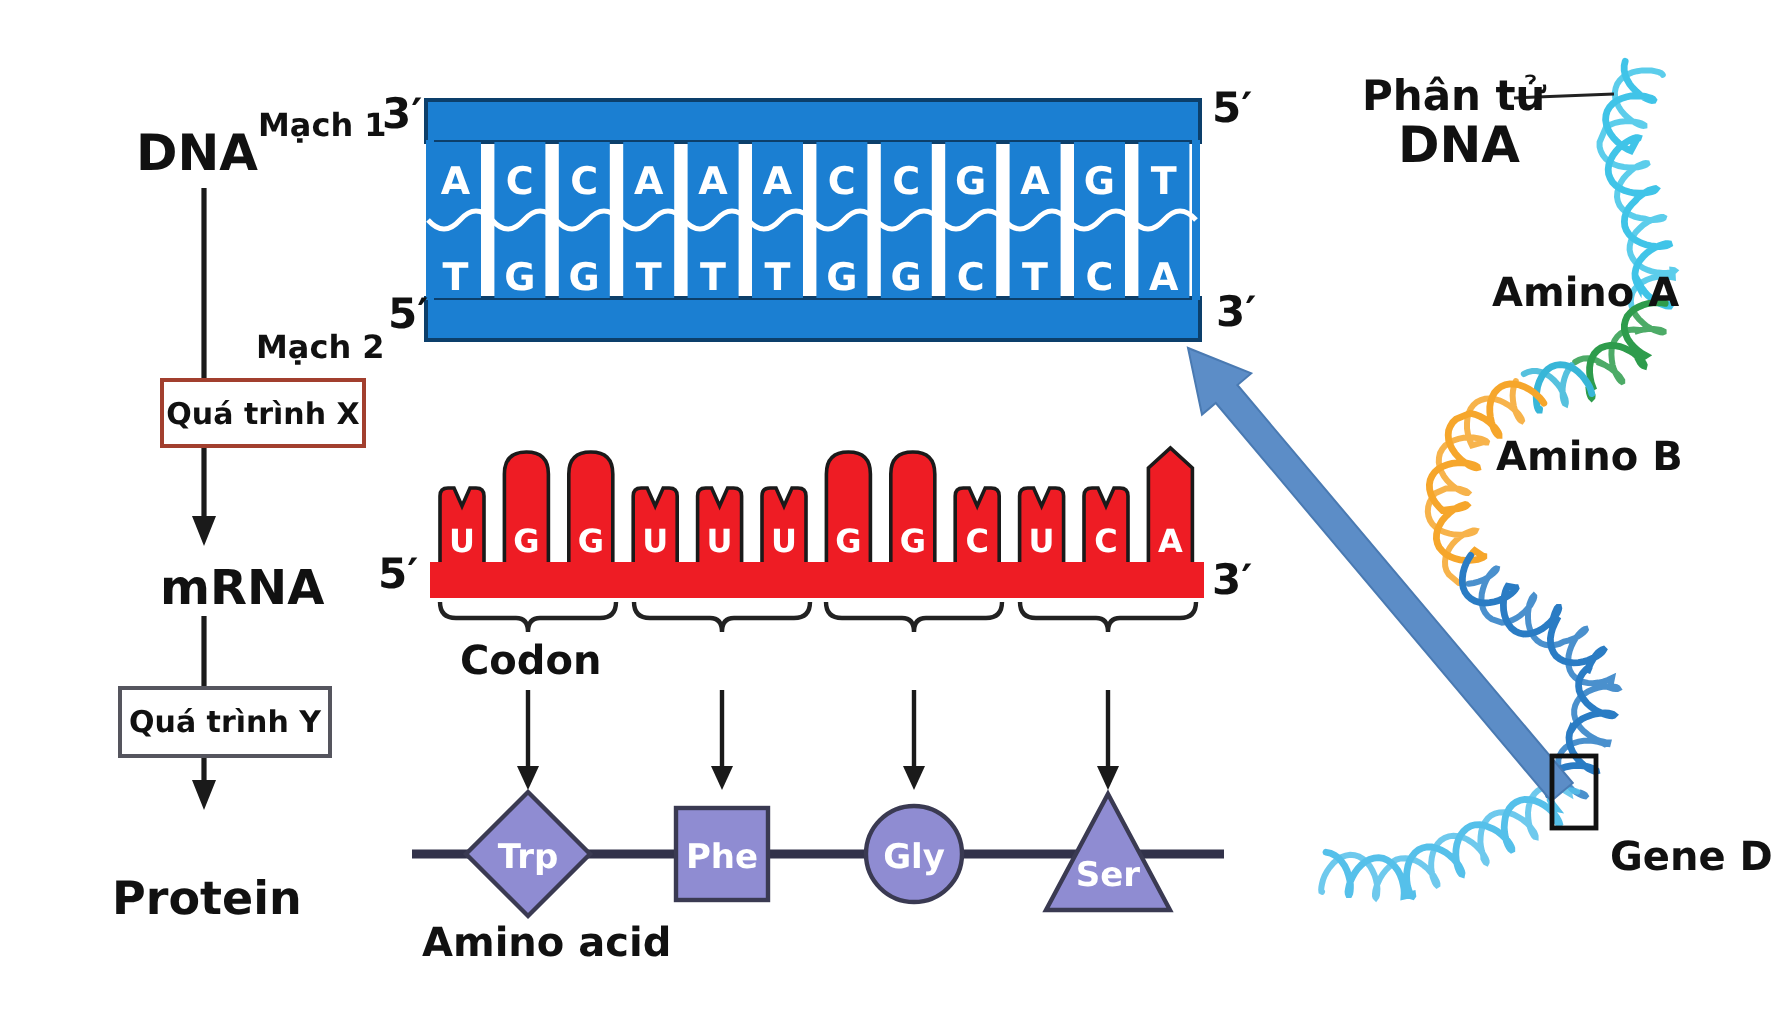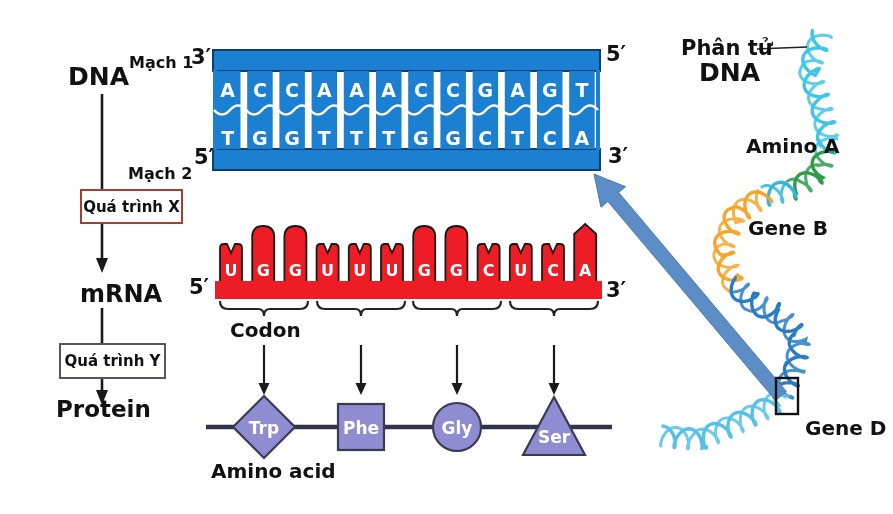--- a/index.html
+++ b/index.html
@@ -161,32 +161,32 @@
   </svg>
 
   <div class="lbl" style="left:68px;top:64px;font-size:25px;">DNA</div>
   <div id="box-x" class="procbox">
     <span>Quá trình X</span>
   </div>
   <div class="lbl" style="left:80px;top:282px;font-size:24px;">mRNA</div>
   <div id="box-y" class="procbox">
     <span>Quá trình Y</span>
   </div>
-  <div class="lbl" style="left:56px;top:397px;font-size:23px;">Protein</div>
+  <div class="lbl" style="left:56px;top:438px;font-size:23px;">Protein</div>
 
   <div class="lbl" style="left:129px;top:55px;font-size:16px;">Mạch 1</div>
   <div class="lbl prime" style="left:191px;top:46px;">3′</div>
   <div class="lbl" style="left:128px;top:166px;font-size:16px;">Mạch 2</div>
   <div class="lbl prime" style="left:194px;top:146px;">5′</div>
   <div class="lbl prime" style="left:606px;top:43px;">5′</div>
   <div class="lbl prime" style="left:608px;top:145px;">3′</div>
 
   <div class="lbl prime" style="left:189px;top:276px;">5′</div>
   <div class="lbl prime" style="left:606px;top:279px;">3′</div>
   <div class="lbl" style="left:230px;top:320px;font-size:20px;">Codon</div>
   <div class="lbl" style="left:681px;top:37px;font-size:21px;">Phân tử</div>
 
   <div class="lbl" style="left:211px;top:461px;font-size:20px;">Amino acid</div>
   <div class="lbl" style="left:699px;top:60px;font-size:25px;">DNA</div>
   <div class="lbl" style="left:746px;top:136px;font-size:20px;">Amino A</div>
-  <div class="lbl" style="left:748px;top:218px;font-size:20px;">Gene B</div>
+  <div class="lbl" style="left:748px;top:218px;font-size:20px;">Amino B</div>
   <div class="lbl" style="left:805px;top:418px;font-size:20px;">Gene D</div>
 </div>
 
 </body></html>

